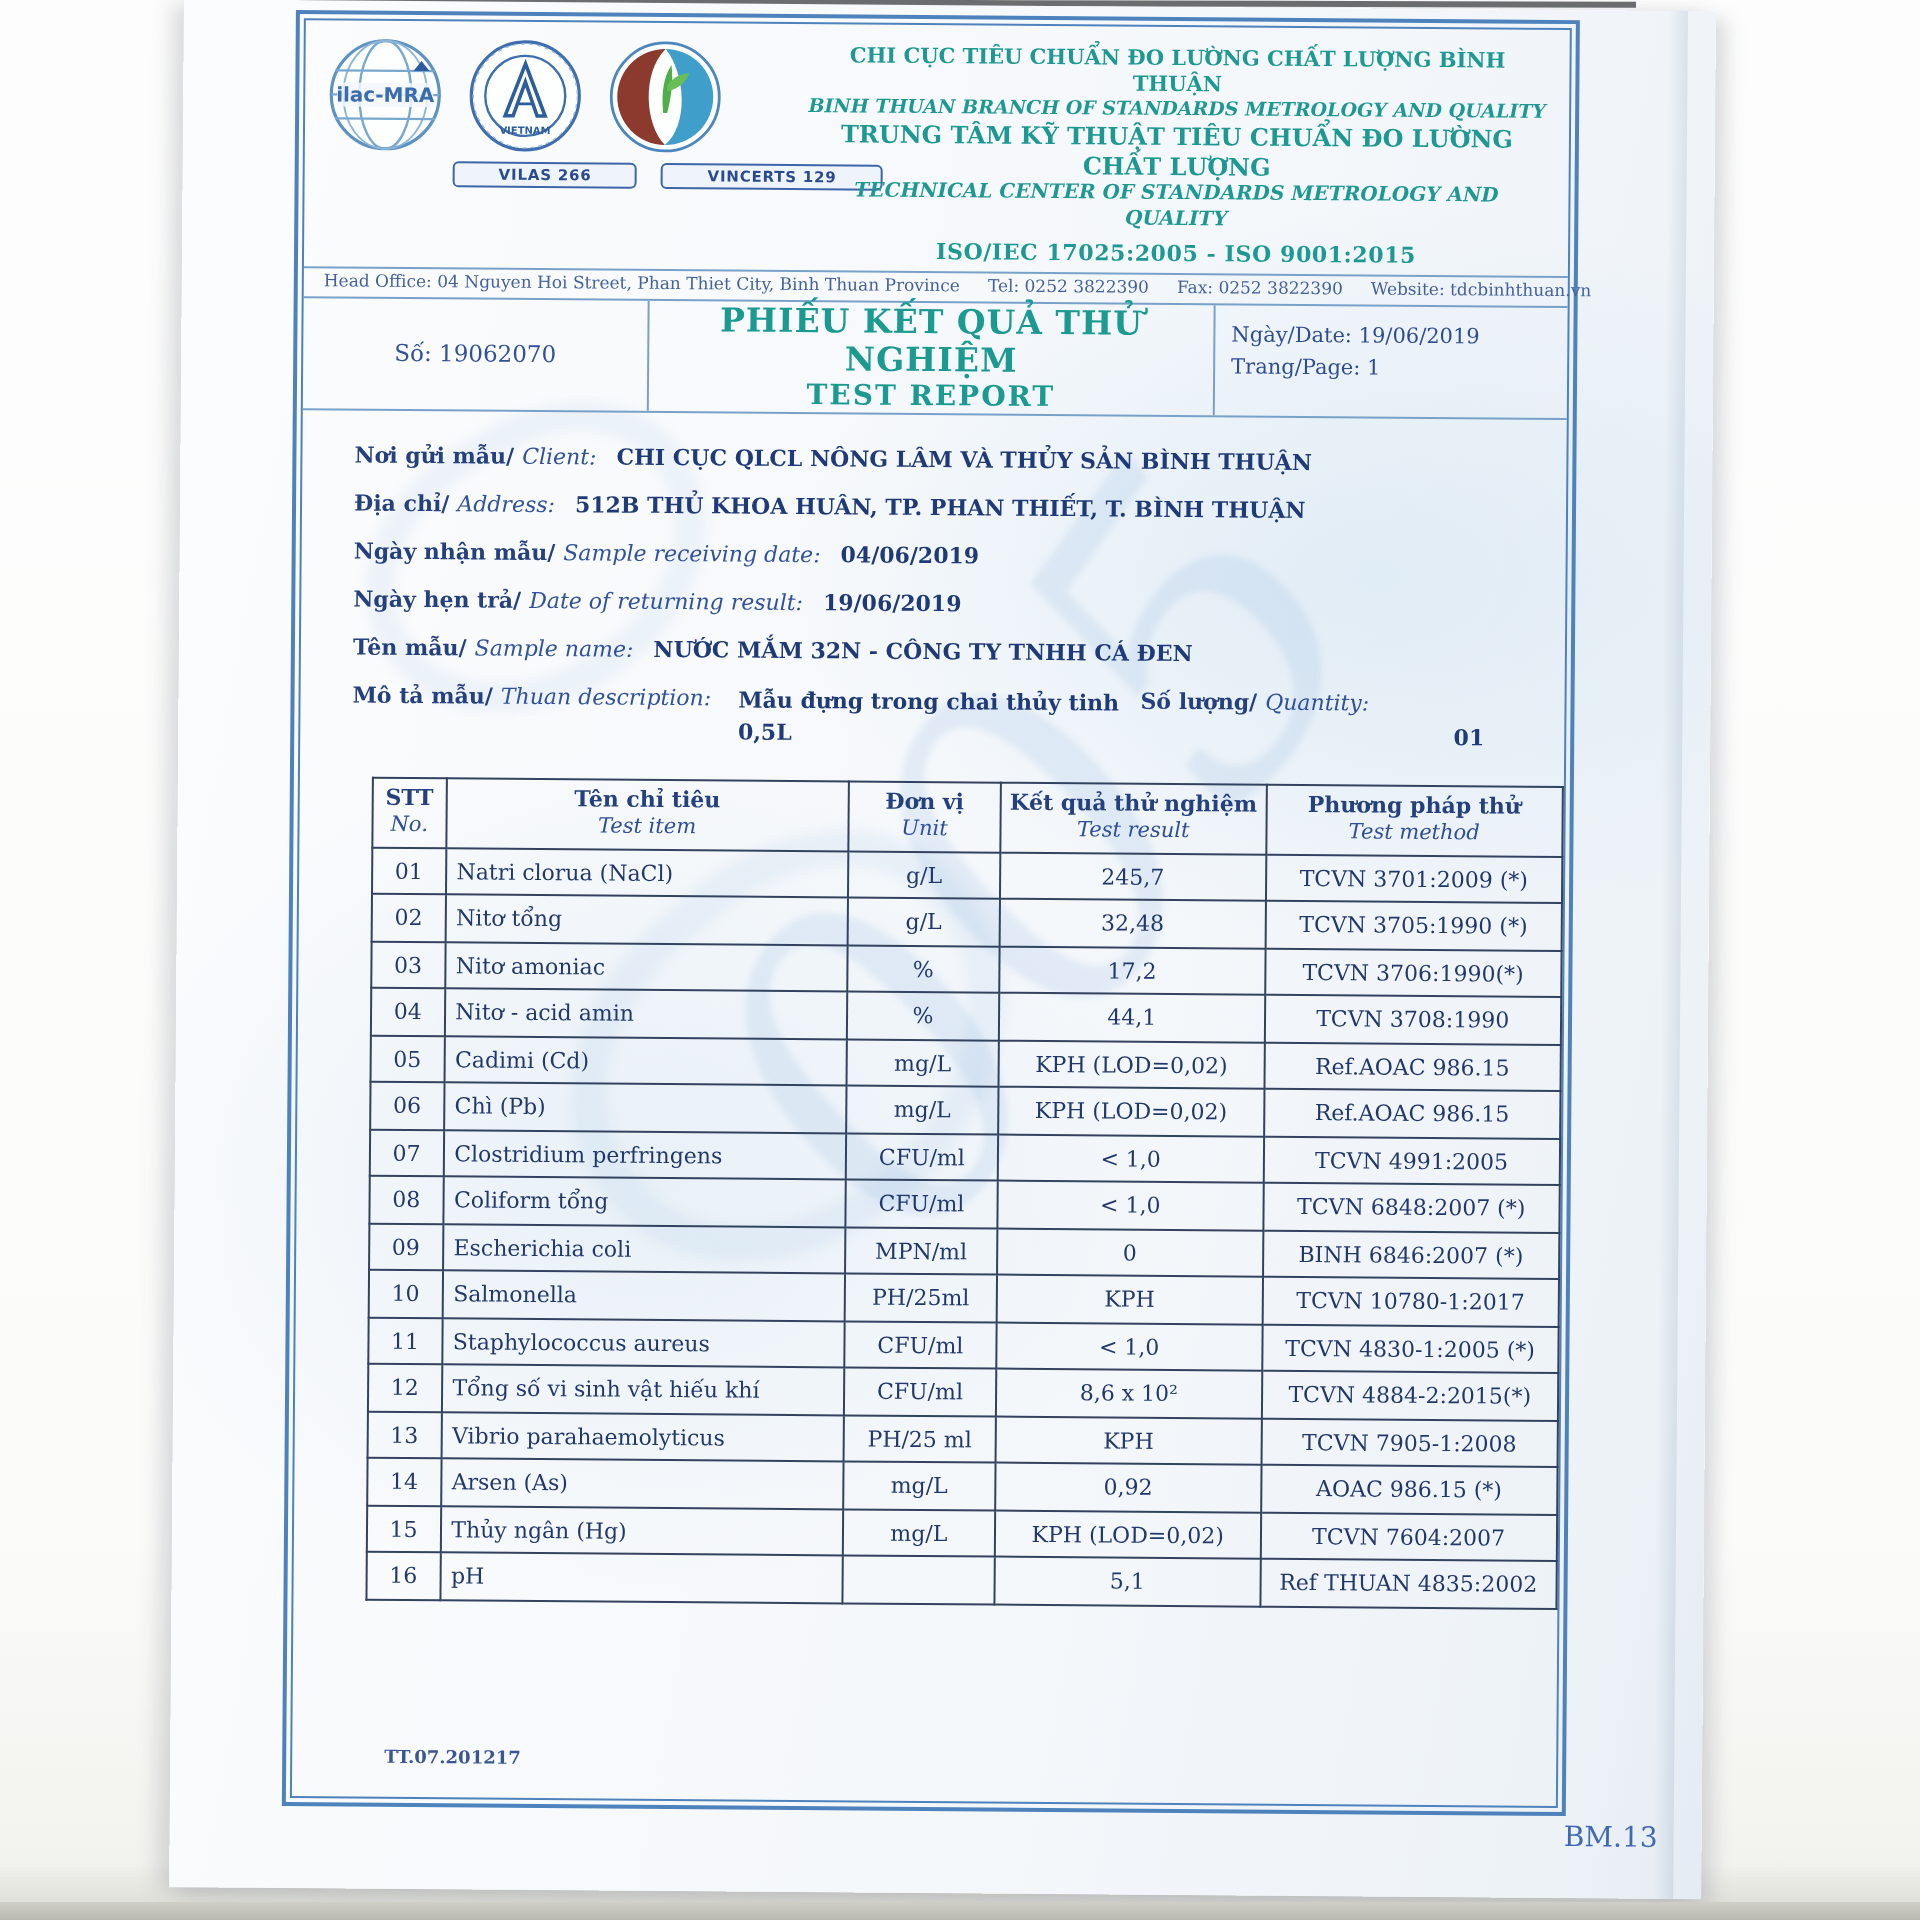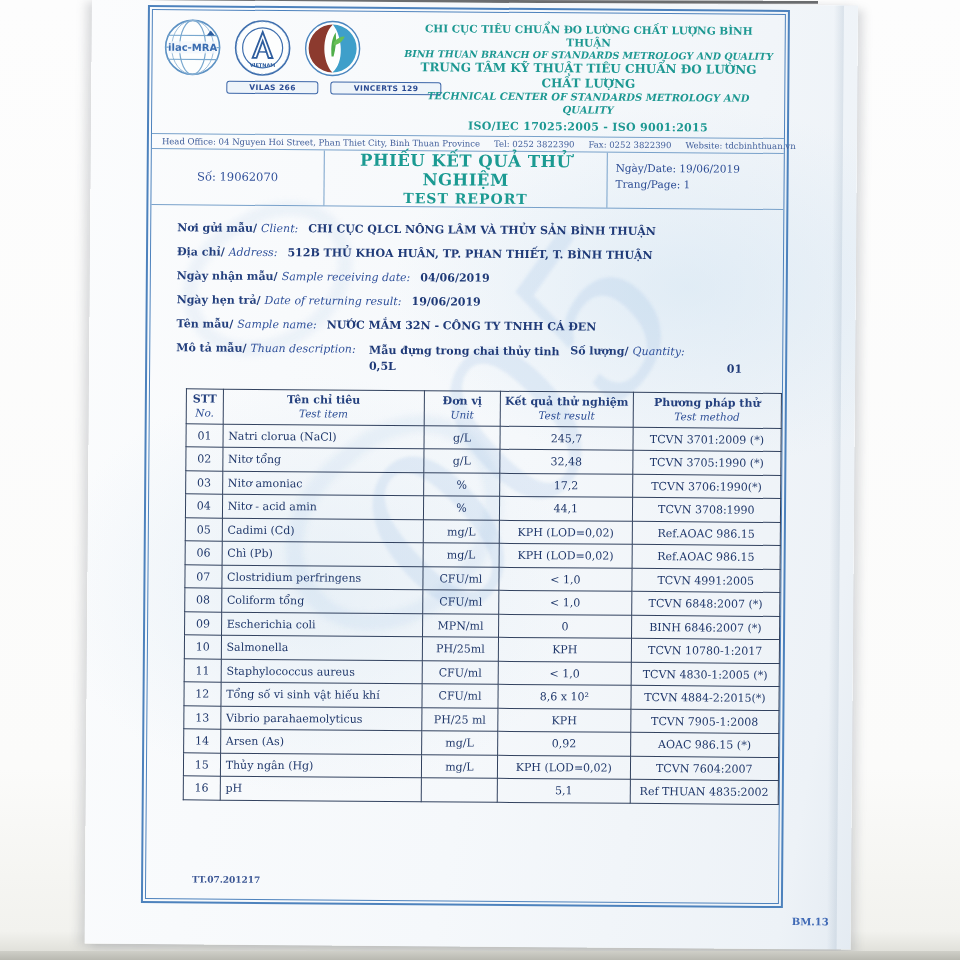--- a/index.html
+++ b/index.html
@@ -59,21 +59,21 @@
   table.results th,table.results td{border:1.4px solid #32425f;padding:1px 3px;text-align:center;}
   table.results th{font-size:11px;line-height:1.3;padding:3px 2px;}
   .th-vi{font-weight:bold;color:#24407e;display:block;}
   .th-en{font-style:italic;font-weight:normal;color:#2e4f96;display:block;font-size:10.5px;}
   table.results td{height:20.5px;}
   table.results td.c1{text-align:left;padding-left:5px;}
   .w-stt{width:32px;margin-top:20px;} .w-item{width:200px;} .w-unit{width:72px;margin-left:25px;} .w-res{width:130px;} .w-meth{width:146px;}
 
   
   .footer-left{position:absolute;left:14px;bottom:14px;font-size:9px;font-weight:bold;color:#3b5694;margin-left:32px;}
-  .footer-right{position:absolute;right:40px;bottom:16px;font-size:10px;font-weight:bold;color:#3f69b5;}
+  .footer-right{position:absolute;right:40px;bottom:16px;font-size:14px;font-weight:normal;color:#3f69b5;}
 
   
   .watermark{position:absolute;left:230px;top:300px;font-size:210px;font-style:italic;color:rgba(125,170,215,.16);transform:rotate(-55deg);filter:blur(1.5px);pointer-events:none;font-family:"DejaVu Serif",serif;}
   .scribble{position:absolute;border:14px solid rgba(140,180,220,.12);border-radius:50% 45% 55% 50%;filter:blur(3px);pointer-events:none;}
   .s1{left:90px;top:210px;width:150px;height:110px;transform:rotate(-30deg);}
   .s2{left:190px;top:430px;width:200px;height:150px;transform:rotate(-40deg);border-width:18px;}
 
   
   .logo{display:block;}
 </style>

